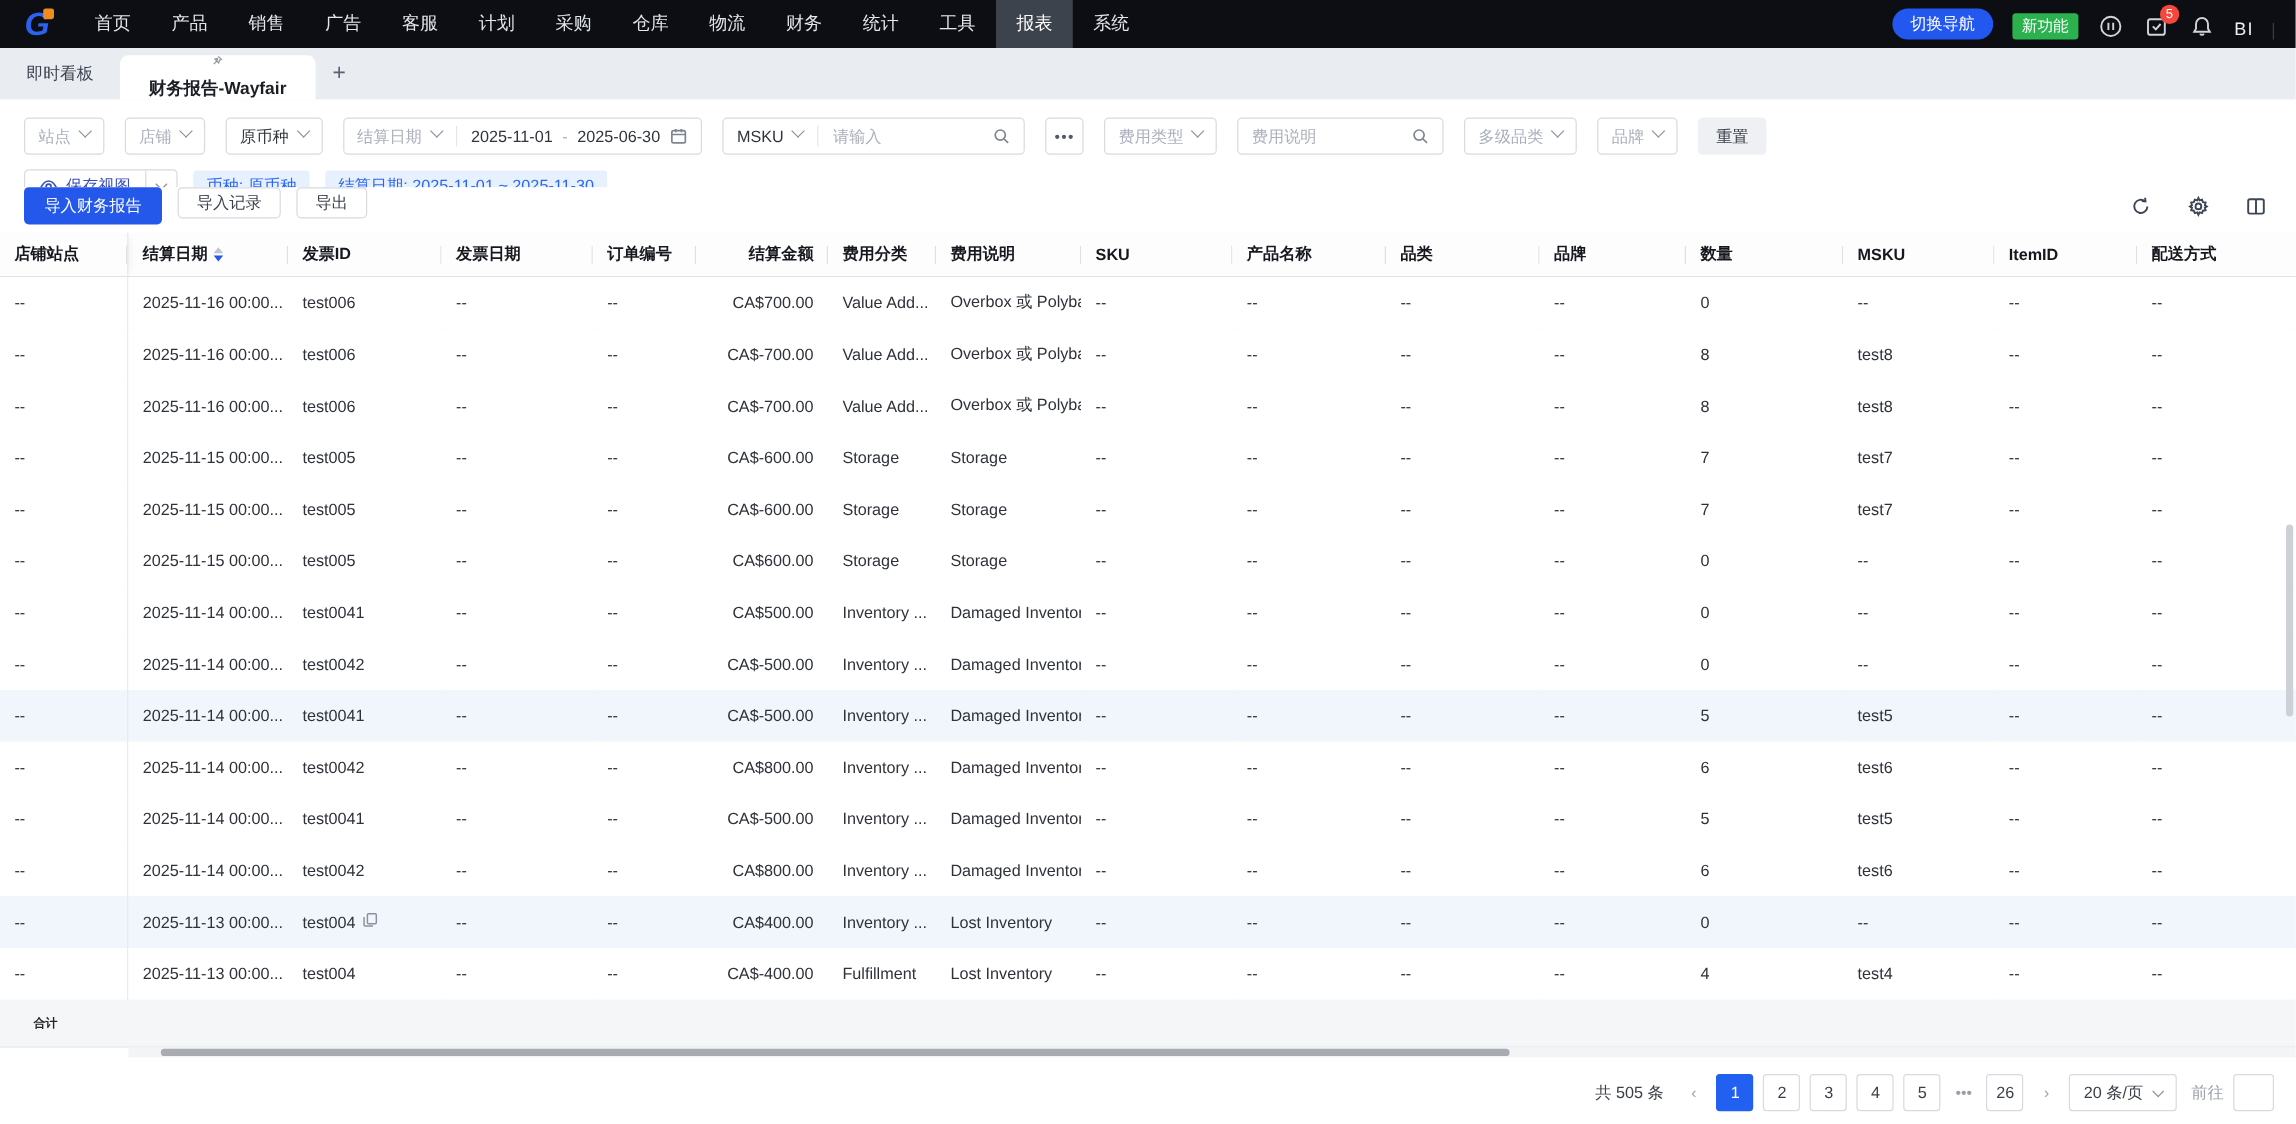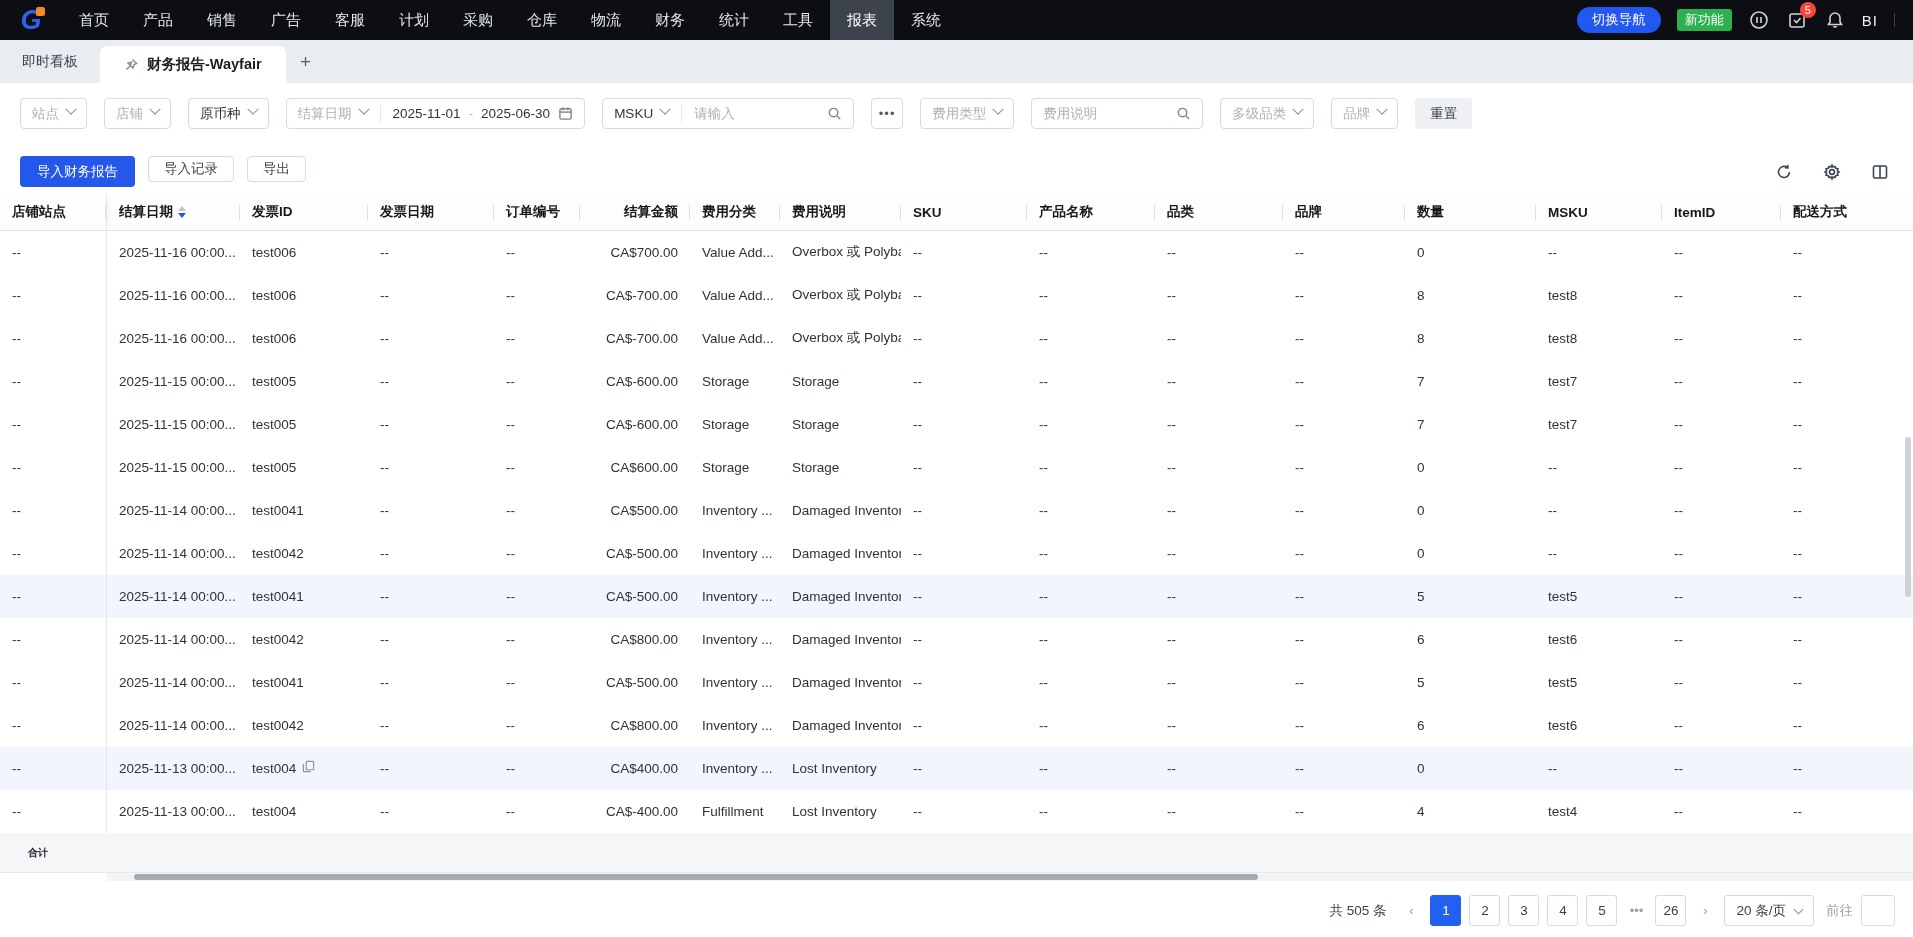--- a/index.html
+++ b/index.html
@@ -8,41 +8,41 @@
 
   
   #topnav { position:absolute; top:0; left:0; width:1913px; height:40px;
     background:#0c0e13; display:flex; align-items:center; color:#dfe2e8; z-index:30; }
   .logo { width:62px; display:flex; justify-content:center; align-items:center; position:relative; height:40px; cursor:pointer; }
   .logo .g { color:#2b63f0; font-size:27px; font-weight:800; font-style:italic; line-height:1; }
   .logo .dot { position:absolute; top:7px; left:36px; width:9px; height:9px; background:#f08c1e; border-radius:2px; }
   .navitems { display:flex; height:40px; }
   .navitem { padding:0 17px; line-height:40px; font-size:15px; cursor:pointer; color:#e3e6ec; }
   .navitem.active { background:#3d434c; color:#fff; }
-  .topnav-right { margin-left:auto; display:flex; align-items:center; gap:16px; padding-right:18px; }
+  .topnav-right { margin-left:auto; display:flex; align-items:flex-end; gap:16px; padding-right:18px; }
   .pill-btn { background:#2257f0; color:#fff; border:none; border-radius:15px; height:26px;
     padding:0 15px; font-size:13.5px; cursor:pointer; }
   .green-badge { background:#2bb24e; color:#fff; border-radius:3px; height:22px; line-height:22px;
     padding:0 8px; font-size:13px; cursor:pointer; }
   .icon-btn { position:relative; width:22px; height:22px; display:flex; align-items:center;
     justify-content:center; cursor:pointer; }
   .icon-btn svg { stroke:#cfd3da; fill:none; stroke-width:1.6; }
   .red-badge { position:absolute; top:-7px; right:-8px; background:#f5473b; color:#fff;
     font-size:11px; min-width:16px; height:16px; line-height:16px; border-radius:8px;
     text-align:center; padding:0 3px; }
   .bi-label { font-size:15px; color:#eceef2; letter-spacing:1px; cursor:pointer; }
   .topnav-divider { width:1px; height:14px; background:#3a3f48; }
 
   
   #tabbar { position:absolute; top:40px; left:0; width:1913px; height:43px; background:#e9ecf1;
     display:flex; align-items:flex-end; }
   .tab-plain { height:43px; display:flex; align-items:center; padding:0 22px; font-size:14px;
     color:#3d4350; cursor:pointer; }
   .tab-active { height:37px; background:#fff; border-radius:7px 7px 0 0; display:flex;
-    align-items:center; gap:9px; padding:0 24px; font-size:14.5px; font-weight:700; color:#1b1e25; cursor:pointer; }
+    align-items:center; gap:9px; padding:0 24px; font-size:14.5px; font-weight:700; color:#1b1e25; cursor:pointer;flex-direction:column; }
   .tab-active svg { stroke:#8a909c; fill:none; stroke-width:1.5; }
   .tab-add { width:40px; height:43px; display:flex; align-items:center; justify-content:center;
     font-size:19px; color:#5a6170; cursor:pointer; }
 
   
   #filterarea { position:absolute; top:83px; left:0; width:1913px; height:111px; background:#fff; }
   .frow1 { position:absolute; top:15px; left:20px; right:20px; display:flex; gap:17px; align-items:center; }
   .ctrl { height:31px; border:1px solid #d7dae0; border-radius:4px; background:#fff;
     display:inline-flex; align-items:center; padding:0 11px; gap:8px; font-size:13.5px;
     color:#4e5562; cursor:pointer; white-space:nowrap; }
@@ -240,20 +240,36 @@
     <div class="ctrl">
       <span class="dim">多级品类</span>
         <span class="chev"></span>
     </div>
     <div class="ctrl">
       <span class="dim">品牌</span>
         <span class="chev"></span>
     </div>
     <button class="reset-btn">重置</button>
   </div>
+  <div class="frow2">
+    <div class="saveview">
+      <span class="main">
+        <svg width="15" height="15" viewBox="0 0 16 16">
+            <path d="M1.5 8 C3.5 4.5 6 3 8 3 C10 3 12.5 4.5 14.5 8 C12.5 11.5 10 13 8 13 C6 13 3.5 11.5 1.5 8 Z"></path>
+            <circle cx="8" cy="8" r="2.2"></circle>
+          </svg>
+        <span>保存视图</span>
+      </span>
+      <span class="caret">
+          <span class="chev"></span>
+        </span>
+    </div>
+    <div class="ftag">币种: 原币种</div>
+    <div class="ftag">结算日期: 2025-11-01 ~ 2025-11-30</div>
+  </div>
 </div>
 
 <div id="toolbar">
   <div class="tb-left">
     <button class="btn-primary">导入财务报告</button>
     <button class="btn-plain">导入记录</button>
     <button class="btn-plain">导出</button>
   </div>
   <div class="tb-right">
     <span class="icon-btn">

